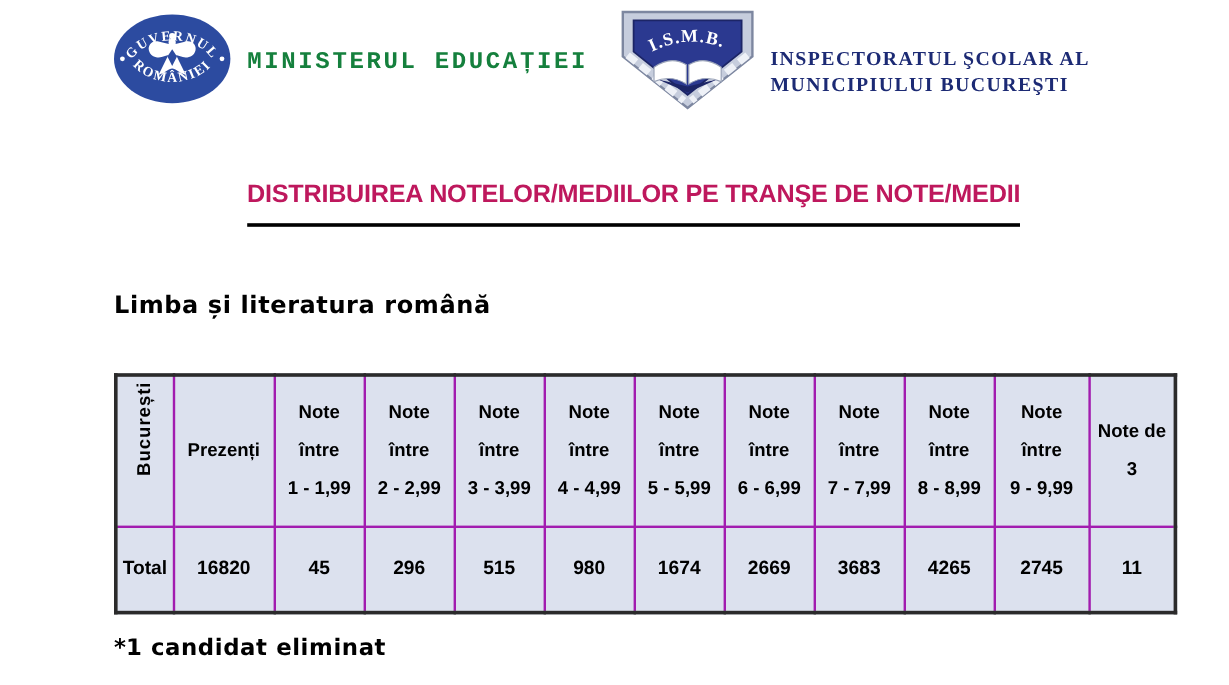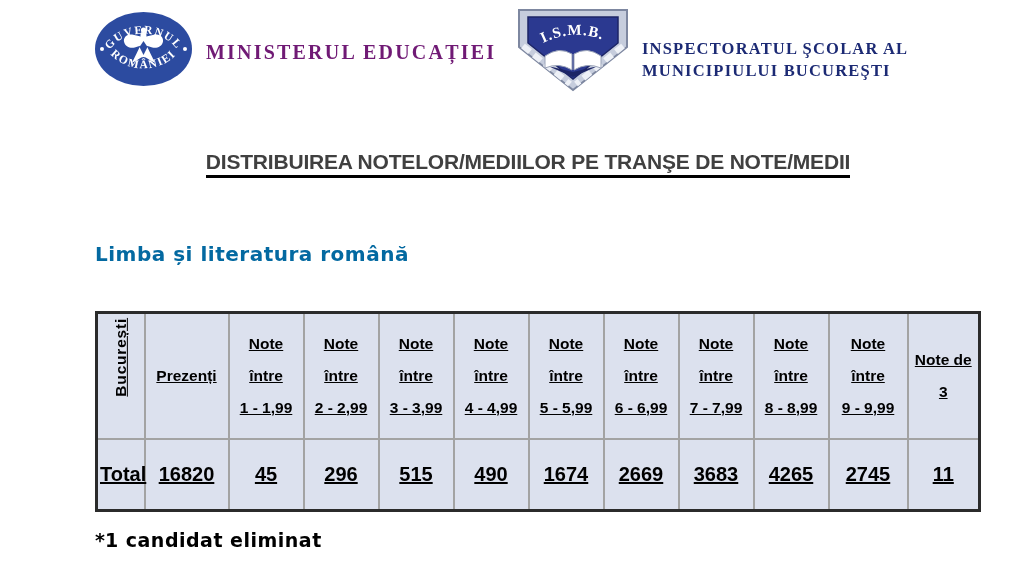--- a/index.html
+++ b/index.html
@@ -10,79 +10,78 @@
     font-family: "Liberation Sans", sans-serif;
     position: relative;
     overflow: hidden;
     color: #000;
   }
 
   
   .gov-group { position: absolute; left: 94px; top: 11px; display: flex; align-items: center; }
   .ministry-label {
     margin-left: 13px; margin-top: 6px;
-    font-family: Liberation Serif, serif;
+    font-family: Liberation Mono, monospace;
     font-weight: bold; font-size: 20px; letter-spacing: 2.2px;
-    color: #701a75; white-space: nowrap; text-align: right;
+    color: #15803d; white-space: nowrap; text-align: right;
   }
   .ismb-group { position: absolute; left: 514px; top: 6px; display: flex; align-items: flex-start; }
   .ismb-label {
     margin-left: 10px; margin-top: 32px;
     font-family: "Liberation Serif", serif;
     font-weight: bold; font-size: 16.5px; letter-spacing: 1.2px;
     color: #1c2a74; line-height: 22px; white-space: nowrap;
   }
   .seal-text { font-family: "Liberation Serif", serif; font-weight: bold; letter-spacing: 1.5px; }
 
   
   .title-wrap { position: absolute; top: 150px; left: 16px; width: 1024px; text-align: center; }
   .title {
     display: inline-block;
     font-weight: bold; font-size: 21px; letter-spacing: -0.2px;
-    color: #404040;
+    color: #be185d;
     border-bottom: 3px solid #000;
-    padding-bottom: 1px;
+    padding-bottom: 12px;
   }
 
   
   .subject {
     position: absolute; left: 95px; top: 242px;
     font-family: "DejaVu Sans", sans-serif;
-    font-size: 20px; font-weight: bold; color: #0369a1;
+    font-size: 20px; font-weight: bold; color: #000000;
     letter-spacing: 0.5px;
   }
 
   
   .table-wrap { position: absolute; left: 95px; top: 311px; }
   table.dist {
     border-collapse: collapse;
     table-layout: fixed;
     width: 883px;
     border: 3px solid #2b2b2b;
     background: #dce1ee;
   }
   table.dist th, table.dist td {
-    border: 2px solid #a3a3a3;
+    border: 2px solid #a21caf;
     text-align: center;
     vertical-align: middle;
     background: #dce1ee;
     color: #000;
     padding: 0 2px;
-    text-decoration: underline;
   }
   table.dist thead th {
     height: 126px;
     font-size: 15.5px;
     font-weight: bold;
     white-space: pre-line;
     line-height: 2.05;
   }
   table.dist tbody td {
     height: 72px;
-    font-size: 20px;
+    font-size: 16px;
     font-weight: bold;
   }
   th.corner { padding: 0; }
   th.corner .rot {
     display: block;
     transform: rotate(-90deg);
     font-size: 15.5px; font-weight: bold; letter-spacing: 0.8px;
     white-space: nowrap;
   }
   td.row-label { font-size: 16.5px; }
@@ -204,21 +203,21 @@
 3</th>
         </tr>
     </thead>
     <tbody id="data-rows">
         <tr>
           <td class="row-label">Total</td>
           <td>16820</td>
           <td>45</td>
           <td>296</td>
           <td>515</td>
-          <td>490</td>
+          <td>980</td>
           <td>1674</td>
           <td>2669</td>
           <td>3683</td>
           <td>4265</td>
           <td>2745</td>
           <td>11</td>
         </tr>
       </tbody>
   </table>
 </div>

